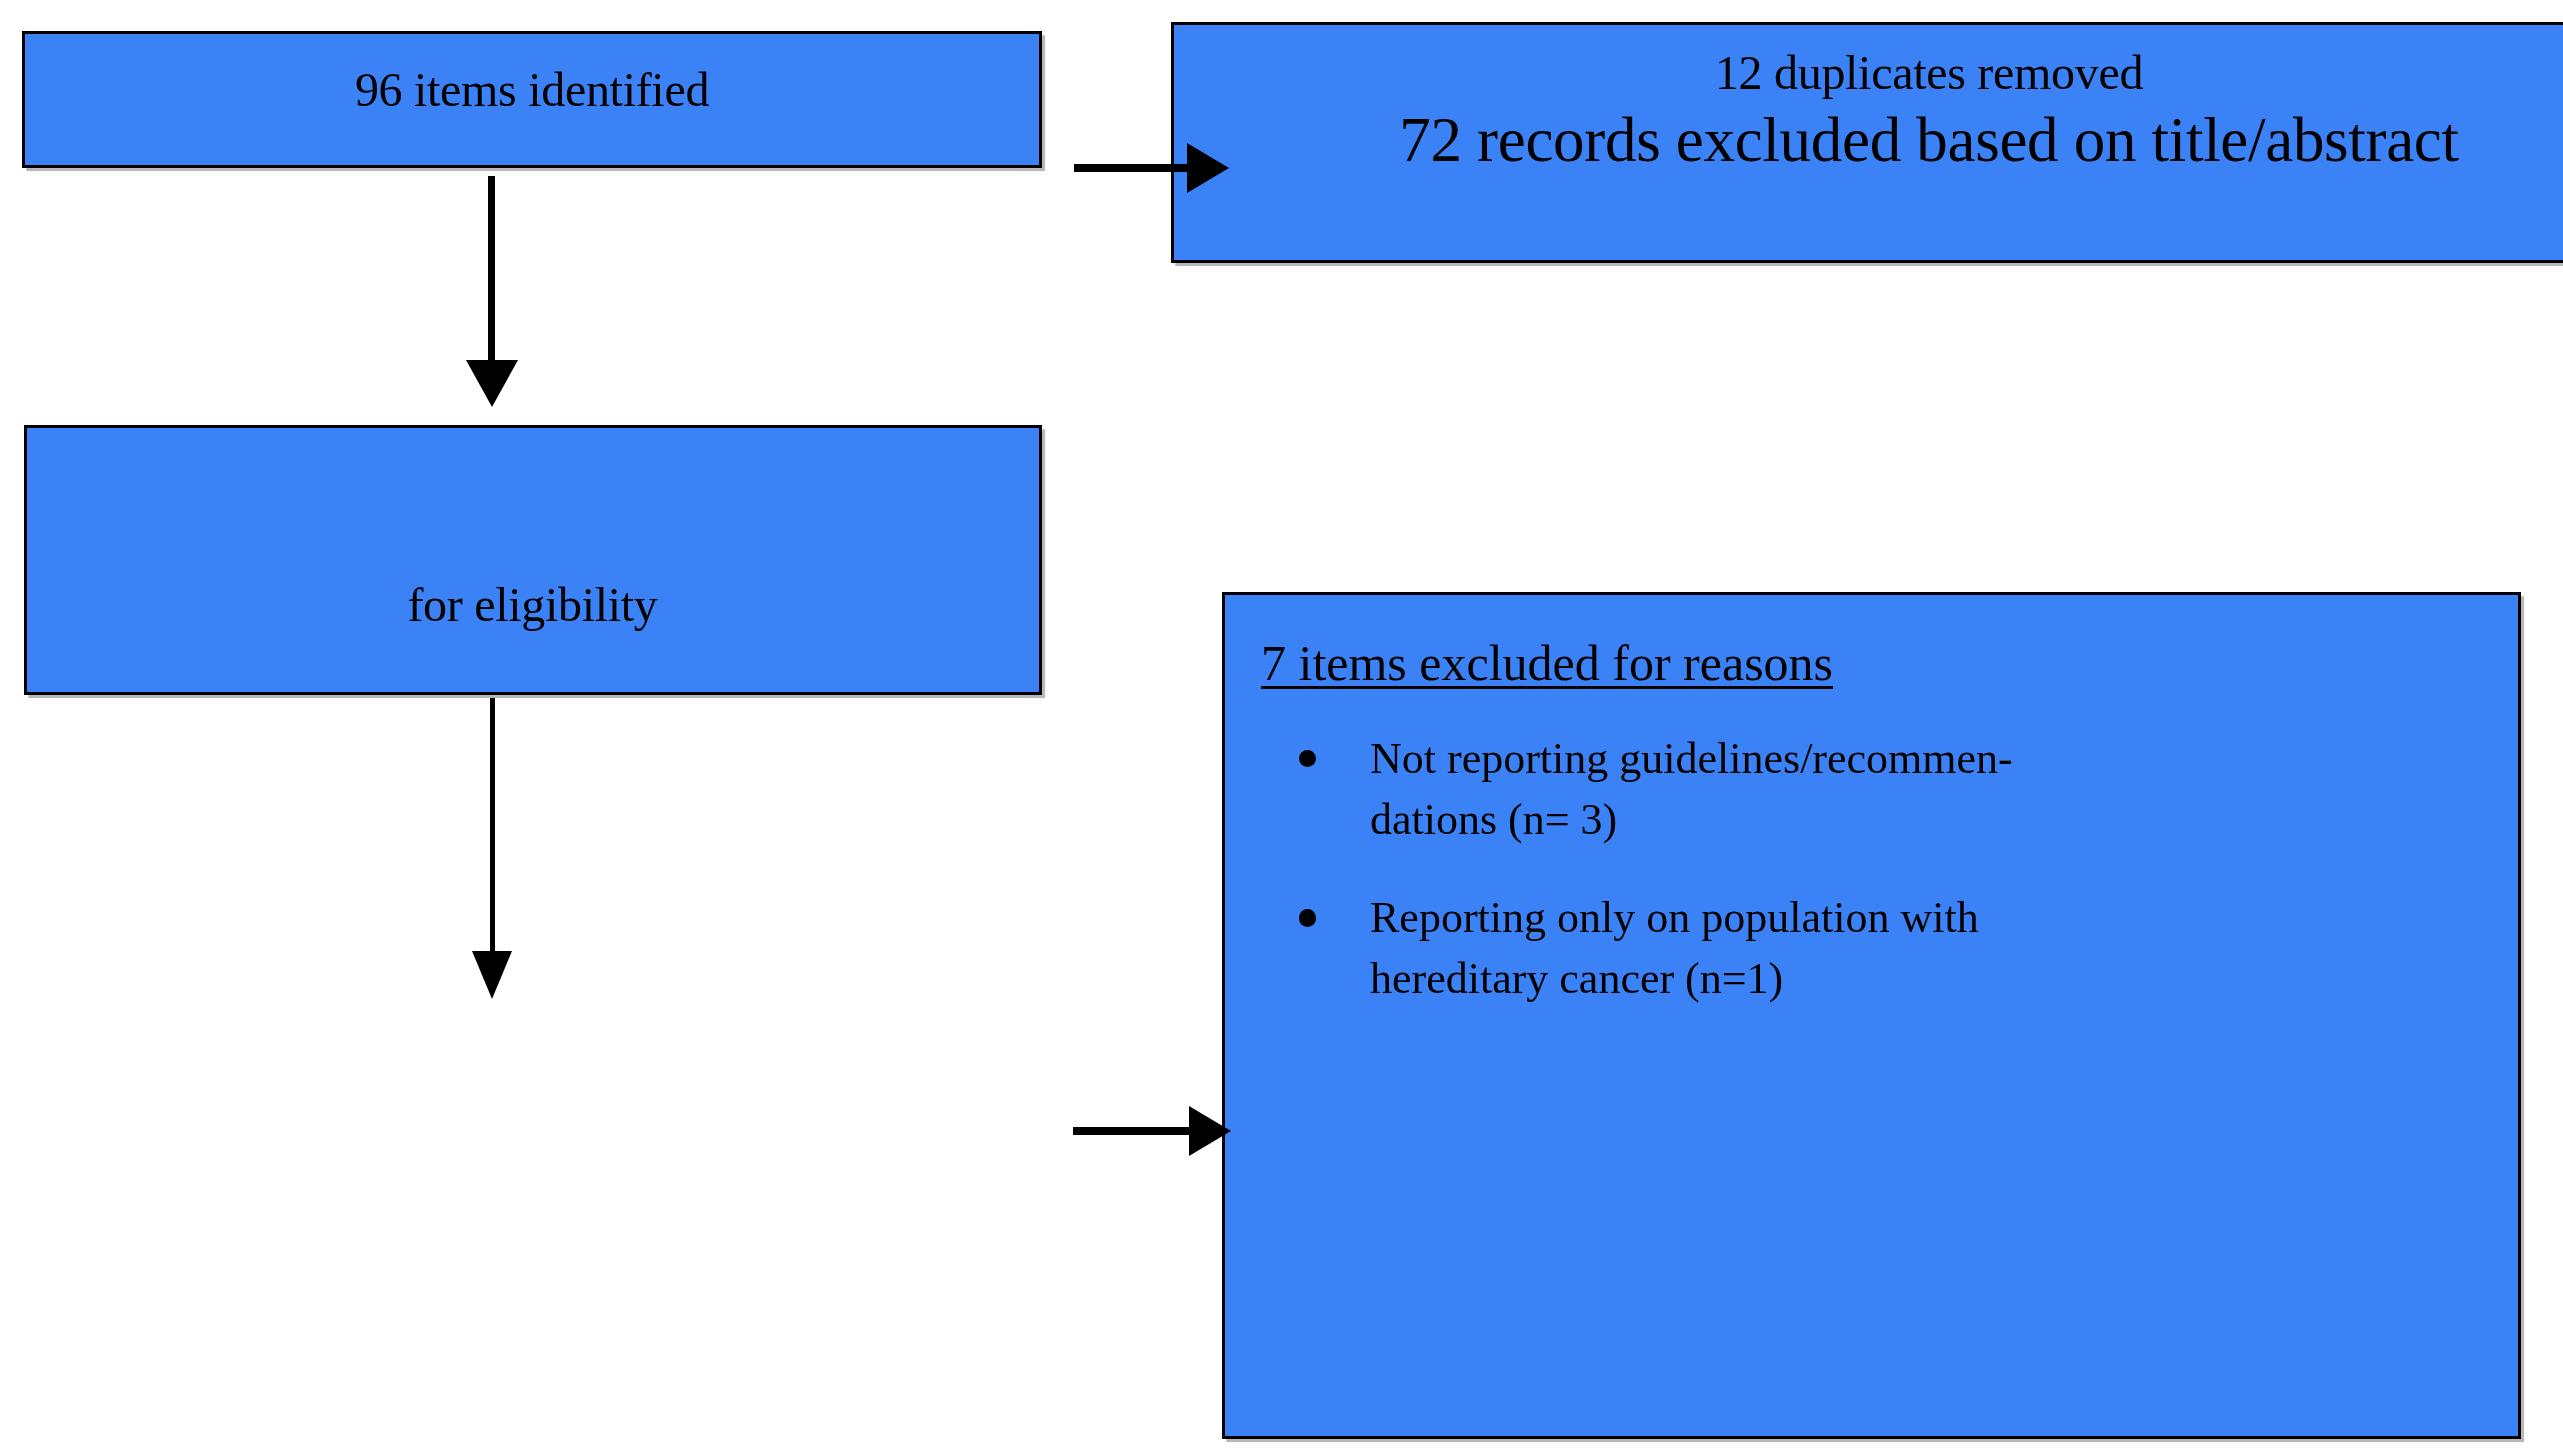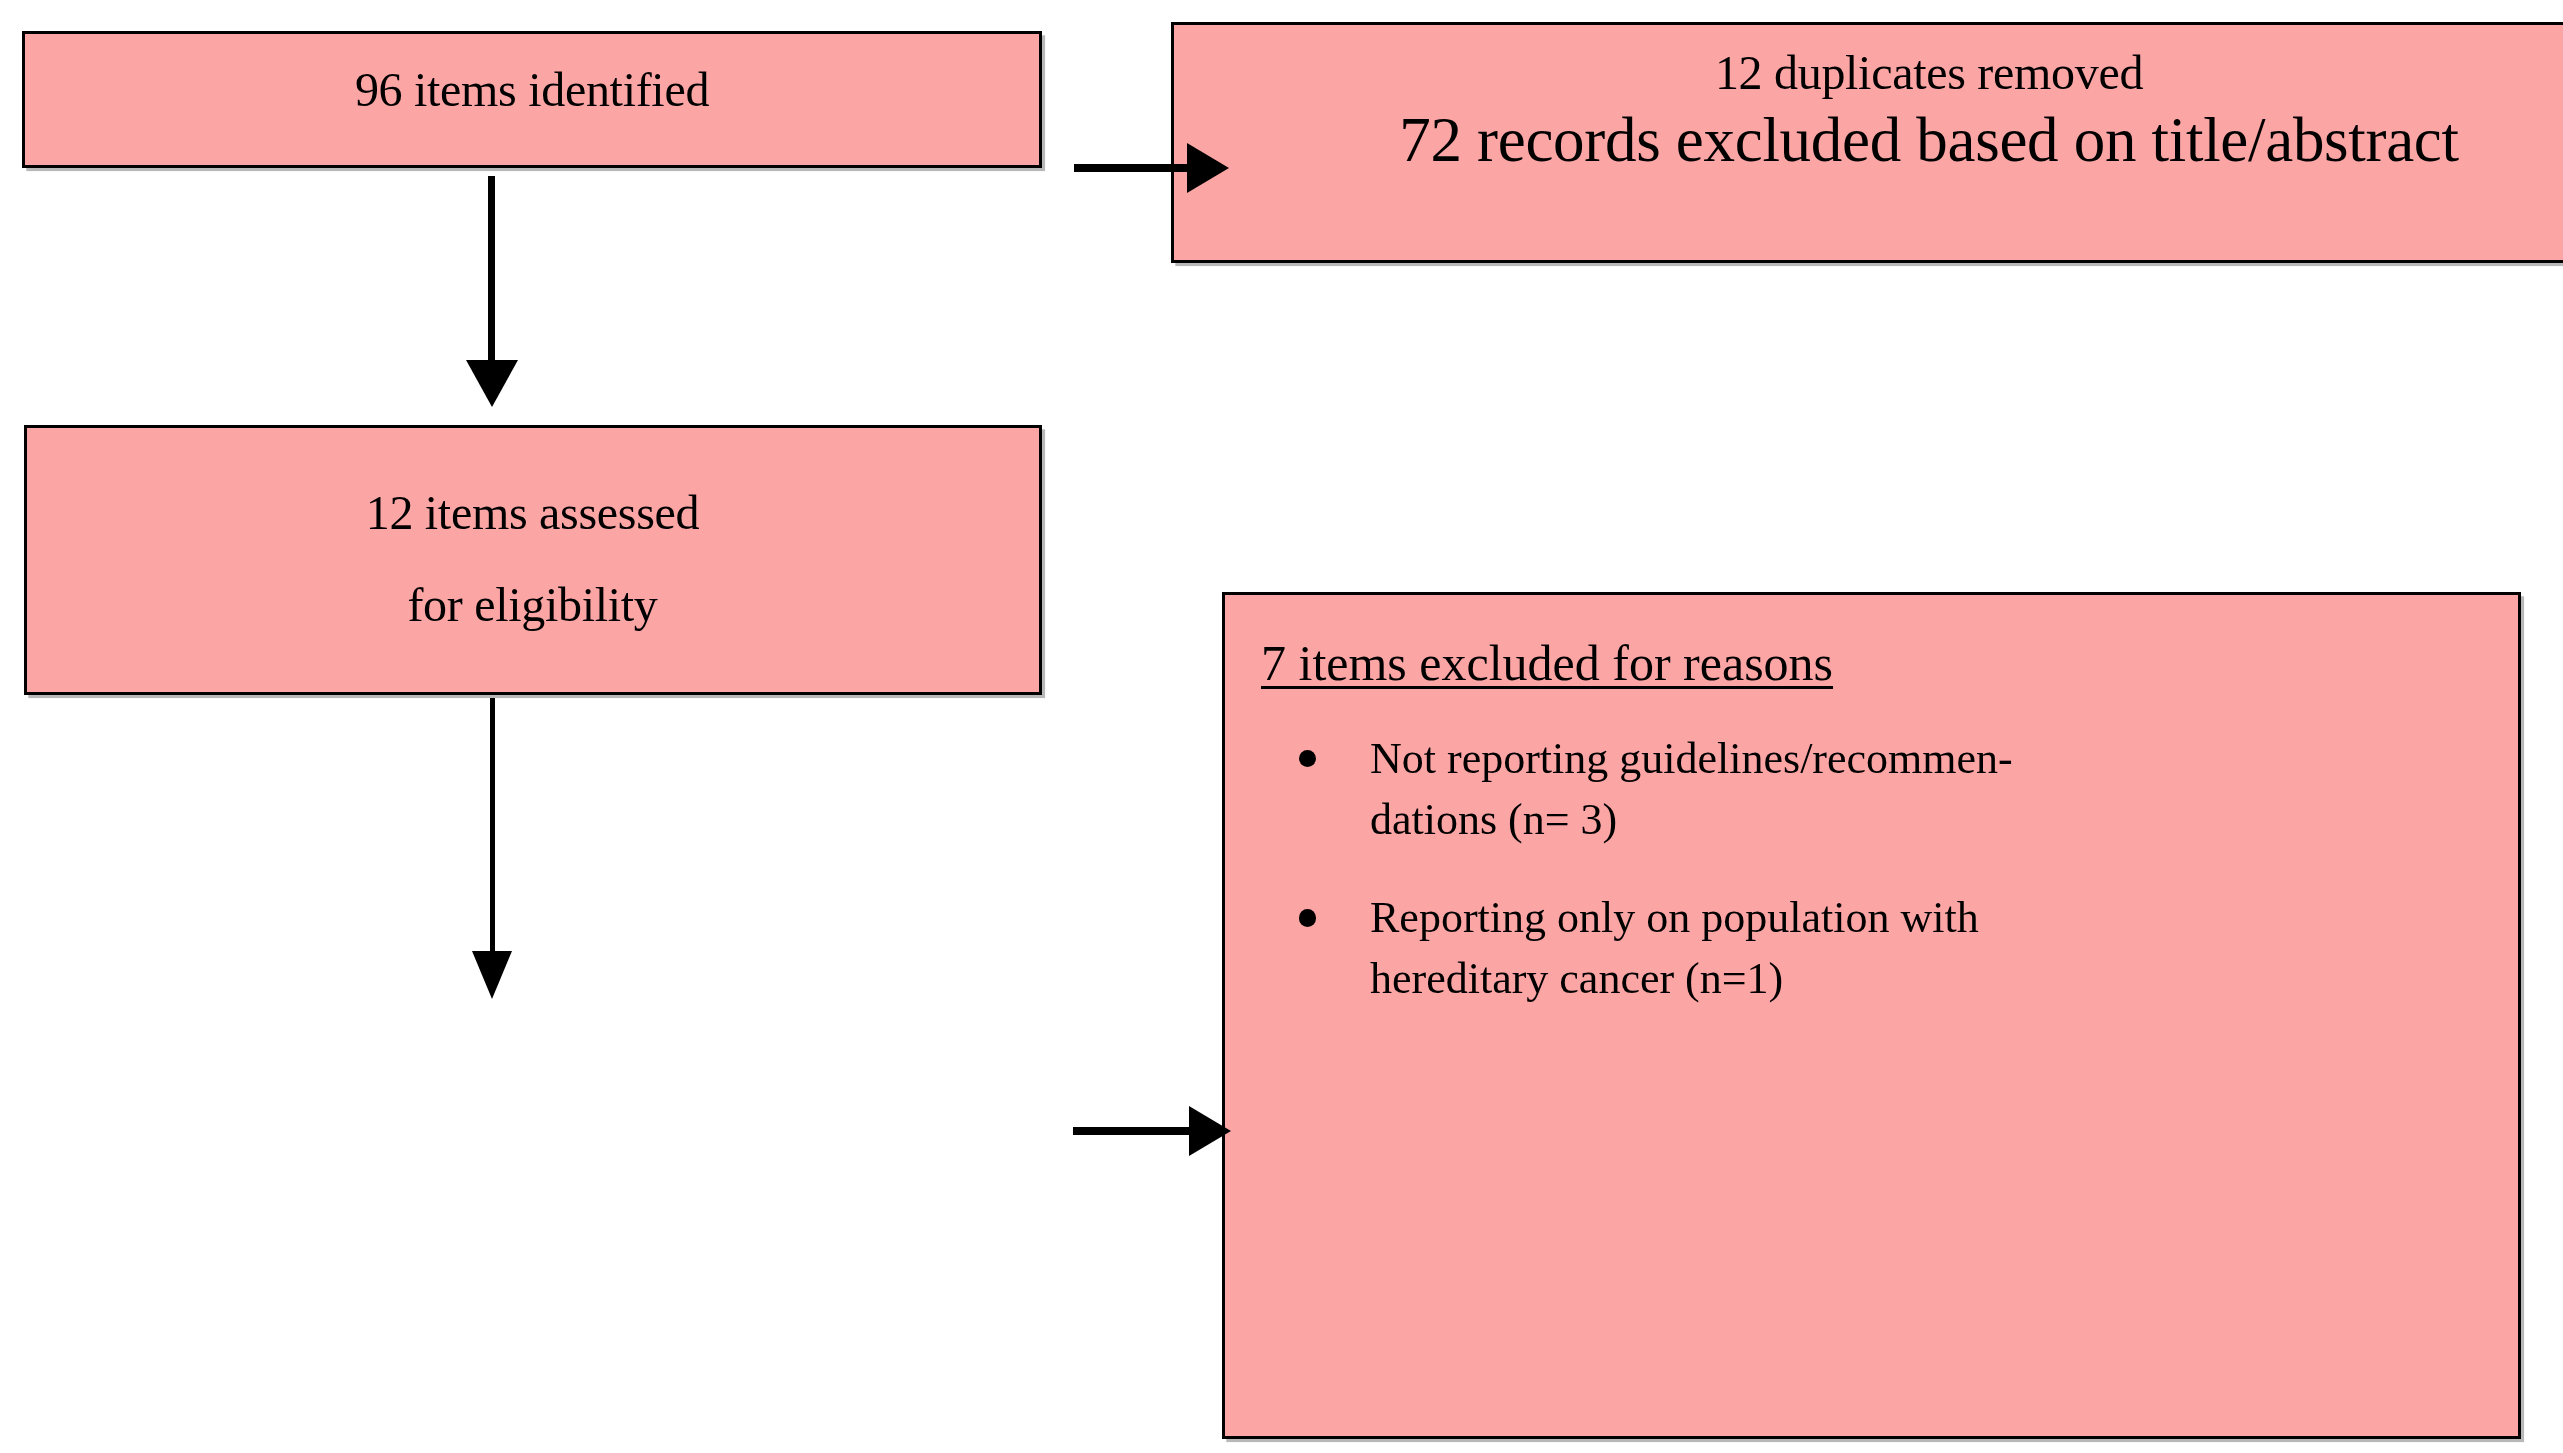--- a/index.html
+++ b/index.html
@@ -1,21 +1,21 @@
 <!DOCTYPE html>
 <html style="font-size:10px"><head>
 <meta charset="utf-8">
 <style>
   html,body{margin:0;padding:0;background:#fff;}
   body{font-family:"Liberation Serif","DejaVu Serif",serif;color:#000;}
   #canvas{position:relative;width:2563px;height:1453px;background:#ffffff;overflow:hidden;}
 
   .fbox{
     position:absolute;
-    background:#fca5a5;
+    background:#3b82f6;
     border:3.1px solid #000000;
     box-sizing:border-box;
     box-shadow:3.7px 3.7px 0 -0.6px rgba(0,0,0,0.28);
   }
   .boxtext{
     position:absolute;
     left:0;right:0;
     text-align:center;
     font-size:48px;
     line-height:1.12;
@@ -79,21 +79,20 @@
   <div class="fbox" style="left:22px;top:31px;width:1020px;height:137px;">
     <div class="boxtext" style="top:29px;">96 items identified</div>
   </div>
 
   <div class="fbox" style="left:1171px;top:21.7px;width:1516px;height:241px;">
     <div class="boxtext" style="top:21px;">12 duplicates removed</div>
     <div class="boxtext" style="top:80px;font-size:63px;">72 records excluded based on title/abstract</div>
   </div>
 
   <div class="fbox" style="left:23.5px;top:425px;width:1018px;height:270px;">
-    <div class="boxtext" style="top:58px;">12 items assessed</div>
     <div class="boxtext" style="top:150px;">for eligibility</div>
   </div>
 
   <div class="fbox" style="left:1222px;top:576px;width:1299px;height:847px;margin-top:16px;">
     <div class="excl-inner">
       <div class="excl-head">7 items excluded for reasons</div>
 
       <ul class="excl-list">
 
         <li class="excl-item">

